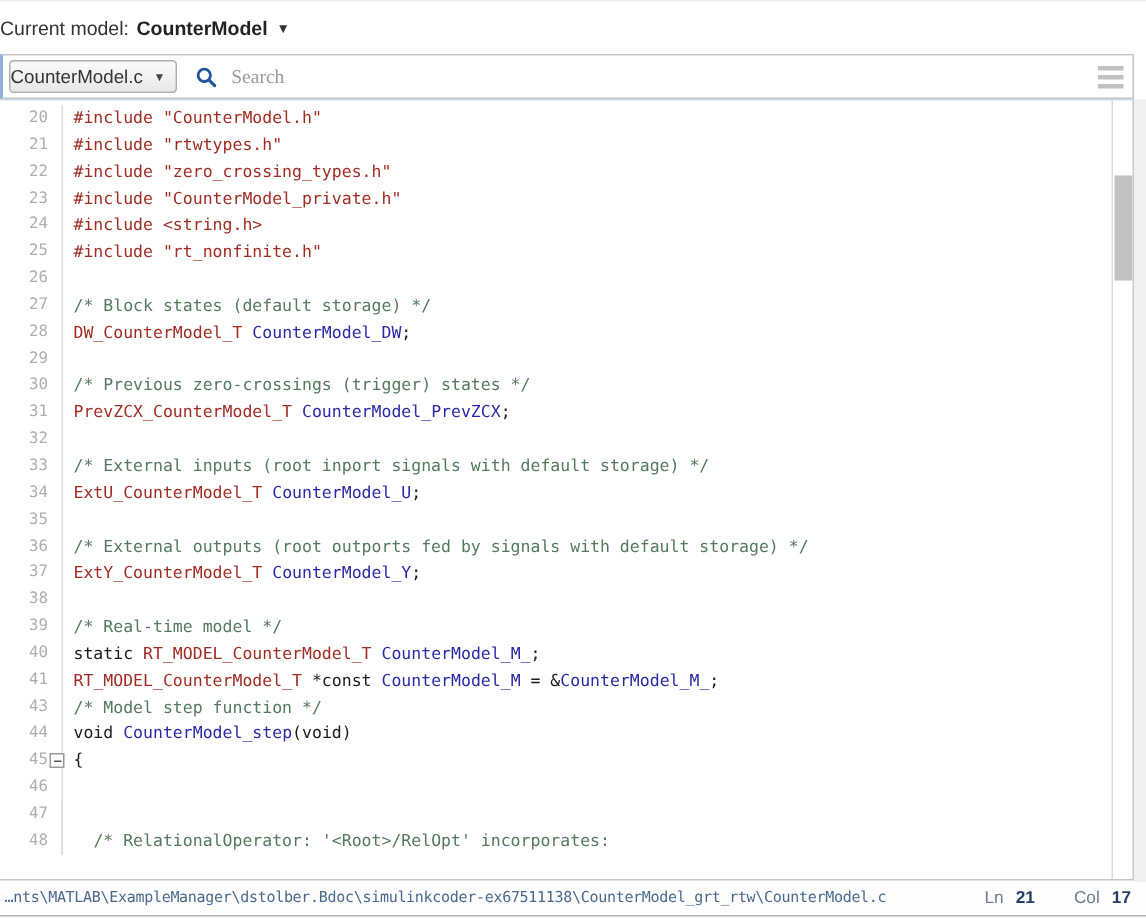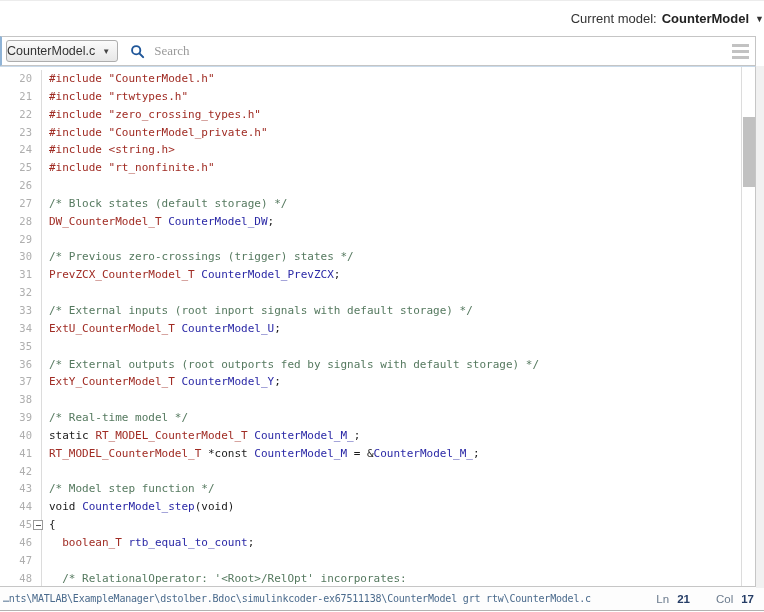--- a/index.html
+++ b/index.html
@@ -3,21 +3,21 @@
 <meta charset="utf-8">
 <style>
   html,body{margin:0;padding:0;}
   body{
     width:764px;height:612px;overflow:hidden;background:#fff;
     font-family:"Liberation Sans", sans-serif;
     -webkit-font-smoothing:antialiased;
   }
   
   .app-header{
-    height:36px;display:flex;align-items:center;justify-content:flex-end;
+    height:36px;display:flex;align-items:center;justify-content:flex-start;
     background:#fff;border-top:1px solid #ececec;box-sizing:border-box;
     font-size:13px;color:#333;
   }
   .app-header .model-name{font-weight:bold;color:#222;margin-left:5px;}
   .app-header .caret{font-size:9px;color:#333;margin-left:6px;}
   
   .toolbar{
     width:756px;height:30px;box-sizing:border-box;
     border:1px solid #c5c5c5;border-left:2px solid #8fb3d6;
     background:#fff;display:flex;align-items:center;position:relative;
@@ -232,45 +232,39 @@
         <span class="ln">40</span>
         <span class="gut"></span>
         <span class="code"><span class="tk-kw">static</span><span class="tk-pl"> </span><span class="tk-ty">RT_MODEL_CounterModel_T</span><span class="tk-pl"> </span><span class="tk-id">CounterModel_M_</span><span class="tk-pl">;</span></span>
       </div>
       <div class="cl">
         <span class="ln">41</span>
         <span class="gut"></span>
         <span class="code"><span class="tk-ty">RT_MODEL_CounterModel_T</span><span class="tk-pl"> *</span><span class="tk-kw">const</span><span class="tk-pl"> </span><span class="tk-id">CounterModel_M</span><span class="tk-pl"> = &amp;</span><span class="tk-id">CounterModel_M_</span><span class="tk-pl">;</span></span>
       </div>
       <div class="cl">
-        <span class="ln">42</span>
-        <span class="gut"></span>
-        <span class="code"></span>
-      </div>
-      <div class="cl">
         <span class="ln">43</span>
         <span class="gut"></span>
         <span class="code"><span class="tk-cm">/* Model step function */</span></span>
       </div>
       <div class="cl">
         <span class="ln">44</span>
         <span class="gut"></span>
         <span class="code"><span class="tk-kw">void</span><span class="tk-pl"> </span><span class="tk-id">CounterModel_step</span><span class="tk-pl">(</span><span class="tk-kw">void</span><span class="tk-pl">)</span></span>
       </div>
       <div class="cl">
         <span class="ln">45</span>
         <span class="gut">
           <span class="fold"></span>
         </span>
         <span class="code"><span class="tk-pl">{</span></span>
       </div>
       <div class="cl">
         <span class="ln">46</span>
         <span class="gut"></span>
-        <span class="code guide"><span class="tk-pl">  </span><span class="tk-ty">boolean_T</span><span class="tk-pl"> </span><span class="tk-id">rtb_equal_to_count</span><span class="tk-pl">;</span></span>
       </div>
       <div class="cl">
         <span class="ln">47</span>
         <span class="gut"></span>
         <span class="code guide"></span>
       </div>
       <div class="cl">
         <span class="ln">48</span>
         <span class="gut"></span>
         <span class="code guide"><span class="tk-pl">  </span><span class="tk-cm">/* RelationalOperator: '&lt;Root&gt;/RelOpt' incorporates:</span></span>

